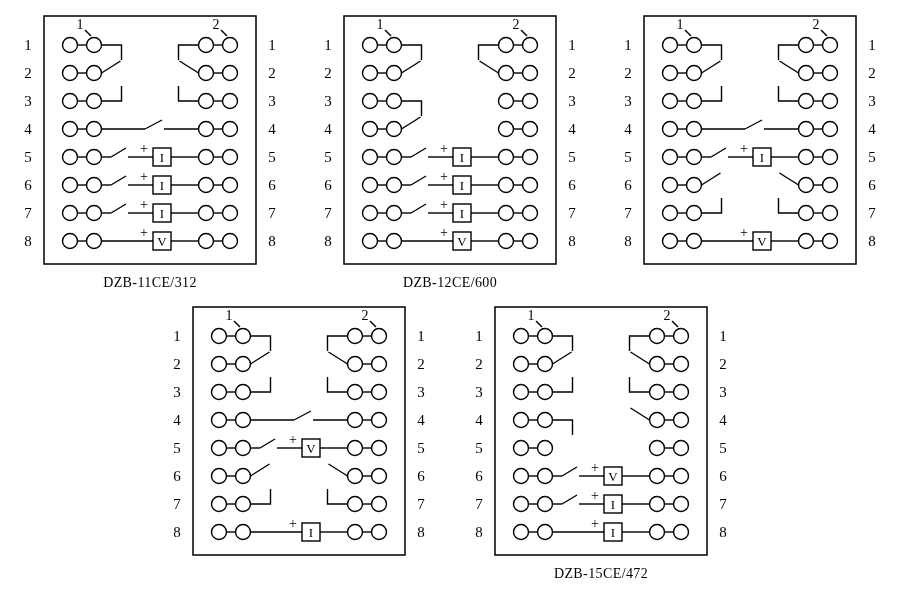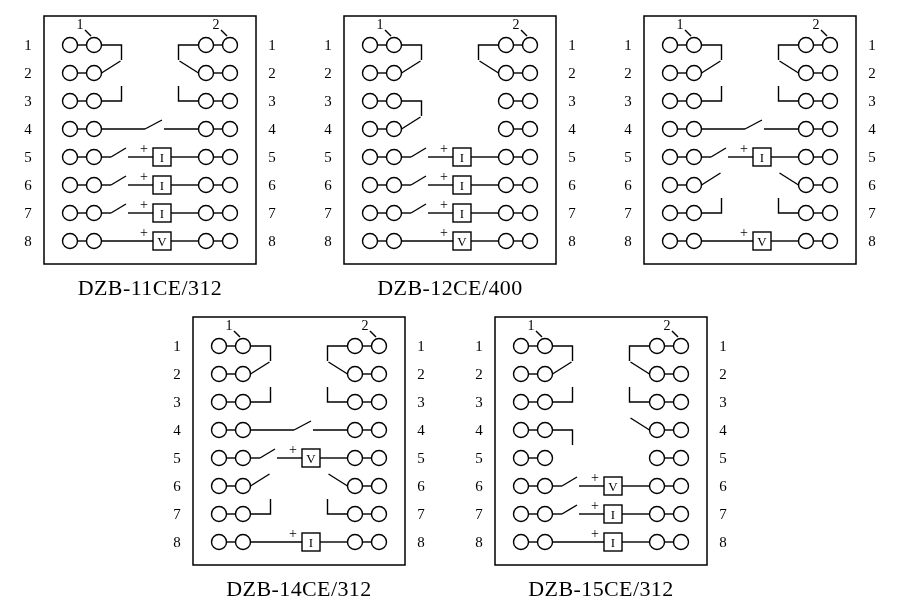--- a/index.html
+++ b/index.html
@@ -21,21 +21,21 @@
     display: flex;
     justify-content: center;
     align-items: flex-start;
     gap: 28px;
   }
   .diag-row.bottom { margin-top: 10px; gap: 30px; }
   figure.diagram { width: 272px; }
   figure.diagram svg { display: block; margin: 0 auto; }
   figcaption.title {
     text-align: center;
-    font-size: 22px;
+    font-size: 14px;
     margin-top: 5px;
     letter-spacing: 0.4px;
     color: #000;
   }
   svg text {
     font-family: "Liberation Serif", "DejaVu Serif", serif;
     fill: #000;
   }
 </style>
 </head>
@@ -250,21 +250,21 @@
           <line x1="87.5" y1="231" x2="139" y2="231" stroke="#000000" stroke-width="1.4"></line>
           <text x="130" y="227" text-anchor="middle" font-size="14">+</text>
           <rect x="139" y="222" width="18" height="18" fill="#fff" stroke="#000000" stroke-width="1.4"></rect>
           <text x="148" y="235.5" text-anchor="middle" font-size="13">V</text>
           <line x1="157" y1="231" x2="184.5" y2="231" stroke="#000000" stroke-width="1.4"></line>
           <line x1="77" y1="26" x2="71" y2="20" stroke="#000000" stroke-width="1.4"></line>
           <text x="66" y="19" text-anchor="middle" font-size="14">1</text>
           <line x1="213" y1="26" x2="207" y2="20" stroke="#000000" stroke-width="1.4"></line>
           <text x="202" y="19" text-anchor="middle" font-size="14">2</text>
         </svg>
-      <figcaption class="title">DZB-12CE/400</figcaption>
+      <figcaption class="title">DZB-12CE/600</figcaption>
     </figure>
     <figure class="diagram">
       <svg width="272" height="260" viewBox="0 0 272 260">
           <rect x="30" y="6" width="212" height="248" fill="none" stroke="#000000" stroke-width="1.5"></rect>
           <text x="14" y="40" text-anchor="middle" font-size="15">1</text>
           <text x="258" y="40" text-anchor="middle" font-size="15">1</text>
           <line x1="63.5" y1="35" x2="72.5" y2="35" stroke="#000000" stroke-width="1.4"></line>
           <circle cx="56" cy="35" r="7.5" fill="#fff" stroke="#000000" stroke-width="1.4"></circle>
           <circle cx="80" cy="35" r="7.5" fill="#fff" stroke="#000000" stroke-width="1.4"></circle>
           <line x1="199.5" y1="35" x2="208.5" y2="35" stroke="#000000" stroke-width="1.4"></line>
@@ -450,21 +450,20 @@
           <line x1="87.5" y1="231" x2="139" y2="231" stroke="#000000" stroke-width="1.4"></line>
           <text x="130" y="227" text-anchor="middle" font-size="14">+</text>
           <rect x="139" y="222" width="18" height="18" fill="#fff" stroke="#000000" stroke-width="1.4"></rect>
           <text x="148" y="235.5" text-anchor="middle" font-size="13">I</text>
           <line x1="157" y1="231" x2="184.5" y2="231" stroke="#000000" stroke-width="1.4"></line>
           <line x1="77" y1="26" x2="71" y2="20" stroke="#000000" stroke-width="1.4"></line>
           <text x="66" y="19" text-anchor="middle" font-size="14">1</text>
           <line x1="213" y1="26" x2="207" y2="20" stroke="#000000" stroke-width="1.4"></line>
           <text x="202" y="19" text-anchor="middle" font-size="14">2</text>
         </svg>
-      <figcaption class="title">DZB-14CE/312</figcaption>
     </figure>
     <figure class="diagram">
       <svg width="272" height="260" viewBox="0 0 272 260">
           <rect x="30" y="6" width="212" height="248" fill="none" stroke="#000000" stroke-width="1.5"></rect>
           <text x="14" y="40" text-anchor="middle" font-size="15">1</text>
           <text x="258" y="40" text-anchor="middle" font-size="15">1</text>
           <line x1="63.5" y1="35" x2="72.5" y2="35" stroke="#000000" stroke-width="1.4"></line>
           <circle cx="56" cy="35" r="7.5" fill="#fff" stroke="#000000" stroke-width="1.4"></circle>
           <circle cx="80" cy="35" r="7.5" fill="#fff" stroke="#000000" stroke-width="1.4"></circle>
           <line x1="199.5" y1="35" x2="208.5" y2="35" stroke="#000000" stroke-width="1.4"></line>
@@ -551,17 +550,17 @@
           <line x1="87.5" y1="231" x2="139" y2="231" stroke="#000000" stroke-width="1.4"></line>
           <text x="130" y="227" text-anchor="middle" font-size="14">+</text>
           <rect x="139" y="222" width="18" height="18" fill="#fff" stroke="#000000" stroke-width="1.4"></rect>
           <text x="148" y="235.5" text-anchor="middle" font-size="13">I</text>
           <line x1="157" y1="231" x2="184.5" y2="231" stroke="#000000" stroke-width="1.4"></line>
           <line x1="77" y1="26" x2="71" y2="20" stroke="#000000" stroke-width="1.4"></line>
           <text x="66" y="19" text-anchor="middle" font-size="14">1</text>
           <line x1="213" y1="26" x2="207" y2="20" stroke="#000000" stroke-width="1.4"></line>
           <text x="202" y="19" text-anchor="middle" font-size="14">2</text>
         </svg>
-      <figcaption class="title">DZB-15CE/312</figcaption>
+      <figcaption class="title">DZB-15CE/472</figcaption>
     </figure>
   </div>
 
 </div>
 
 </body></html>

